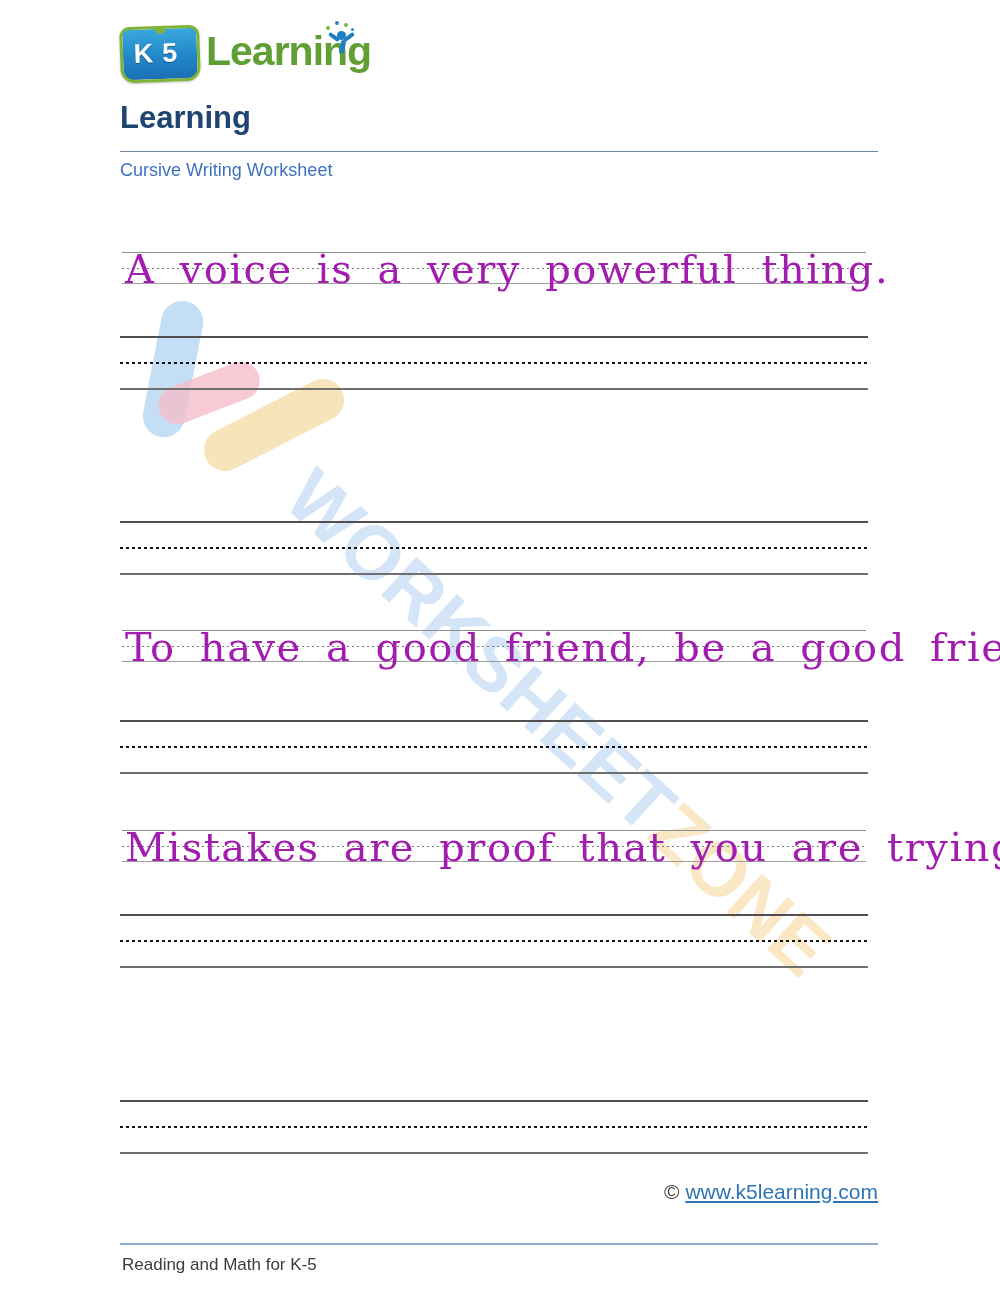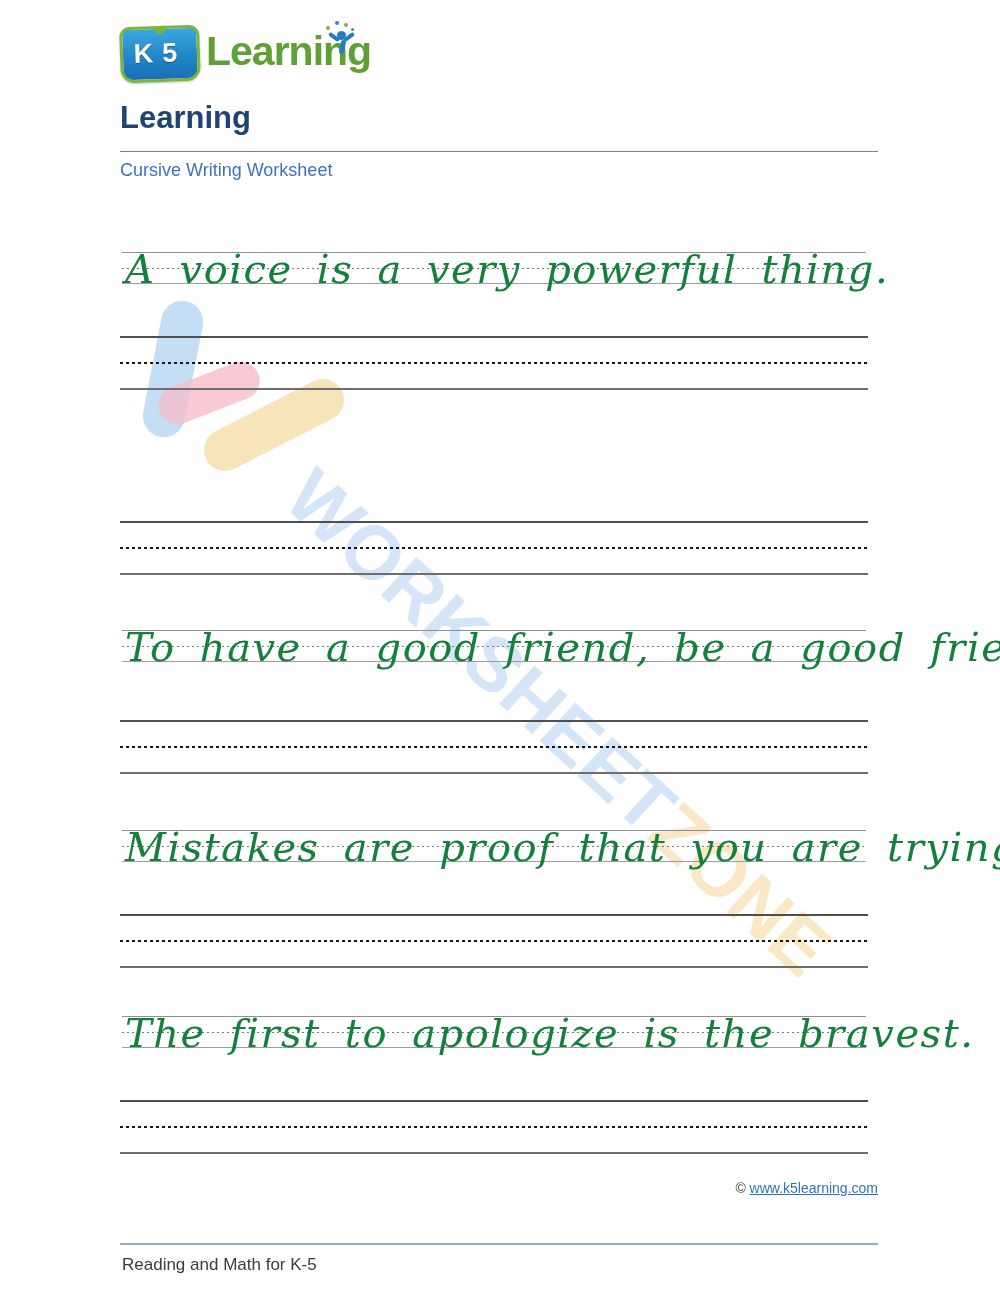--- a/index.html
+++ b/index.html
@@ -48,34 +48,34 @@
   .wm-text .wm-a{color:#b9d6f2;}
   .wm-text .wm-b{color:#f7d9a2;}
 
   
   .srow{position:absolute;left:122px;width:744px;height:34px;z-index:2;}
   .srow .gl-top{position:absolute;left:0;top:0;width:100%;height:1px;background:#8f8f8f;}
   .srow .gl-mid{position:absolute;left:0;top:16px;width:100%;height:1px;
        background-image:repeating-linear-gradient(90deg,#777 0 2px,transparent 2px 5px);}
   .srow .gl-base{position:absolute;left:0;top:31px;width:100%;height:1px;background:#9e9e9e;}
   .srow .cursive{position:absolute;left:3px;top:-3px;font-family:"DejaVu Serif",serif;
-       font-style:italic;font-size:40px;line-height:40px;color:#15803d;
+       font-size:40px;line-height:40px;color:#a21caf;
        letter-spacing:1.5px;word-spacing:10px;white-space:nowrap;}
 
   
   .prow{position:absolute;left:120px;width:748px;height:54px;z-index:2;}
   .prow .pl-top{position:absolute;left:0;top:0;width:100%;height:2px;background:#4f4f4f;}
   .prow .pl-mid{position:absolute;left:0;top:26px;width:100%;height:2px;
        background-image:repeating-linear-gradient(90deg,#161616 0 3px,transparent 3px 6px);}
   .prow .pl-bot{position:absolute;left:0;top:52px;width:100%;height:2px;background:#6e6e6e;}
 
   
   .footer-rule{position:absolute;left:120px;top:1243px;width:758px;height:2px;background:#93aecb;}
   .footer-left{position:absolute;left:122px;top:1255px;font-size:17px;color:#3b3b3b;text-align:right;}
-  .footer-right{position:absolute;right:122px;top:1180px;font-size:14px;color:#444444;}
+  .footer-right{position:absolute;right:122px;top:1180px;font-size:21px;color:#444444;}
   .footer-right a{color:#2e74b5;text-decoration:underline;cursor:pointer;}
 </style>
 </head>
 <body>
 
 <div id="page">
 
   <div class="wm wm-stroke-blue"></div>
   <div class="wm wm-stroke-pink"></div>
   <div class="wm wm-stroke-orange"></div>
@@ -138,26 +138,20 @@
     <div class="gl-mid"></div>
     <div class="gl-base"></div>
     <div class="cursive">Mistakes are proof that you are trying.</div>
   </div>
   <div class="prow" style="top:914px">
     <div class="pl-top"></div>
     <div class="pl-mid"></div>
     <div class="pl-bot"></div>
   </div>
 
-  <div class="srow" style="top:1016px">
-    <div class="gl-top"></div>
-    <div class="gl-mid"></div>
-    <div class="gl-base"></div>
-    <div class="cursive">The first to apologize is the bravest.</div>
-  </div>
   <div class="prow" style="top:1100px">
     <div class="pl-top"></div>
     <div class="pl-mid"></div>
     <div class="pl-bot"></div>
   </div>
 
   <div class="footer-rule"></div>
   <div class="footer-left">Reading and Math for K-5</div>
   <div class="footer-right"><span>©</span>&nbsp;<a>www.k5learning.com</a></div>
 

